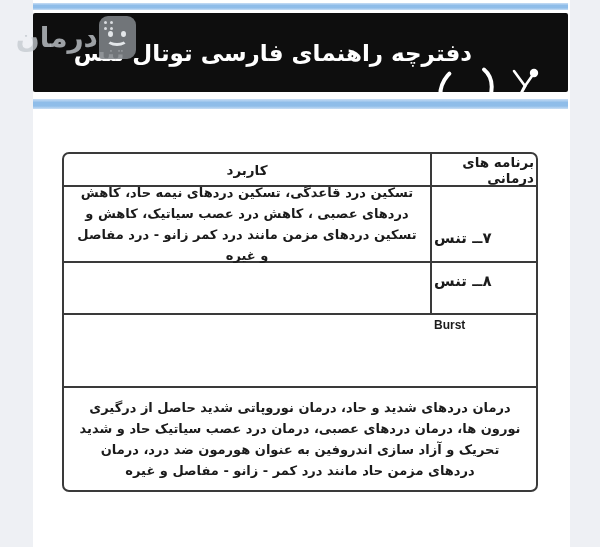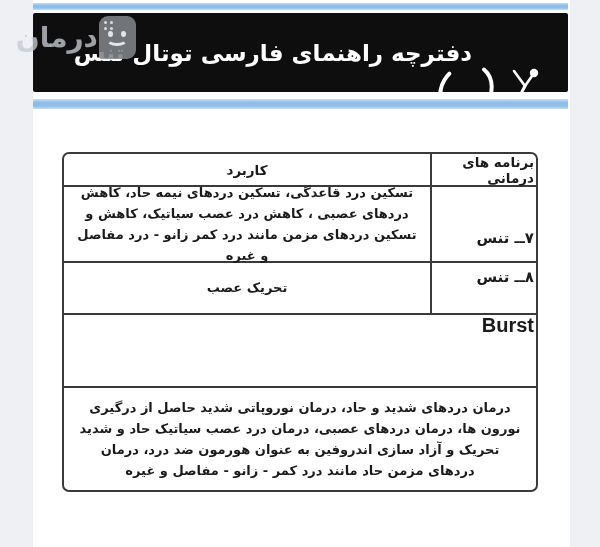--- a/index.html
+++ b/index.html
@@ -40,32 +40,32 @@
   
   .ttable{
     position:absolute;left:62px;top:152px;width:476px;direction:rtl;
     border:2px solid #3a3a3a;border-radius:7px;background:#fff;
     box-sizing:border-box;overflow:hidden;color:#1b1b1b;
   }
   .trow{display:flex;box-sizing:border-box;}
   .trow.bordered{border-bottom:2px solid #3a3a3a;}
   .cell-prog{
     width:106px;box-sizing:border-box;border-left:2px solid #3a3a3a;
-    display:flex;flex-direction:column;align-items:flex-start;justify-content:center;
+    display:flex;flex-direction:column;align-items:flex-end;justify-content:center;
     padding:3px 2px;flex-shrink:0;
   }
   .cell-usage{
     flex:1;display:flex;align-items:center;justify-content:center;
     text-align:center;padding:4px 12px;box-sizing:border-box;
   }
   .hdr-label{font-size:13.5px;font-weight:bold;}
   .usage-text{font-size:13px;font-weight:bold;line-height:1.62;direction:rtl;}
   .prog-num{font-size:15px;font-weight:bold;direction:rtl;white-space:nowrap;margin-top:28px;}
   .name-serif{font-family:"Liberation Serif","DejaVu Serif",serif;font-size:14.5px;font-weight:bold;direction:ltr;}
-  .name-sans{font-family:"Liberation Sans","DejaVu Sans",sans-serif;font-size:20px;font-weight:bold;direction:ltr;margin-top:28px;}
+  .name-sans{font-family:"Liberation Sans","DejaVu Sans",sans-serif;font-size:12px;font-weight:bold;direction:ltr;margin-top:28px;}
   .h-header{height:33px;}
   .h-r1{height:76px;}
   .h-r2{height:52px;}
   .h-r3{height:73px;}
   .h-r4{height:102px;}
 </style>
 </head>
 <body>
 
 <div class="canvas">
@@ -124,23 +124,20 @@
       <div class="cell-usage">
         <div class="usage-text">تسکین درد قاعدگی، تسکین دردهای نیمه حاد، کاهش دردهای عصبی ، کاهش درد عصب سیاتیک، کاهش و تسکین دردهای مزمن مانند درد کمر زانو - درد مفاصل و غیره</div>
       </div>
     </div>
 
     <div class="trow h-r2 bordered">
       <div class="cell-prog">
         <div class="prog-num">۸ــ تنس</div>
         <div class="name-sans">Burst</div>
       </div>
-      <div class="cell-usage">
-        <div class="usage-text">تحریک عصب</div>
-      </div>
     </div>
 
     <div class="trow h-r3 bordered">
     </div>
 
     <div class="trow h-r4">
       <div class="cell-usage">
         <div class="usage-text">درمان دردهای شدید و حاد، درمان نوروپاتی شدید حاصل از درگیری نورون ها، درمان دردهای عصبی، درمان درد عصب سیاتیک حاد و شدید تحریک و آزاد سازی اندروفین به عنوان هورمون ضد درد، درمان دردهای مزمن حاد مانند درد کمر - زانو - مفاصل و غیره</div>
       </div>
     </div>

